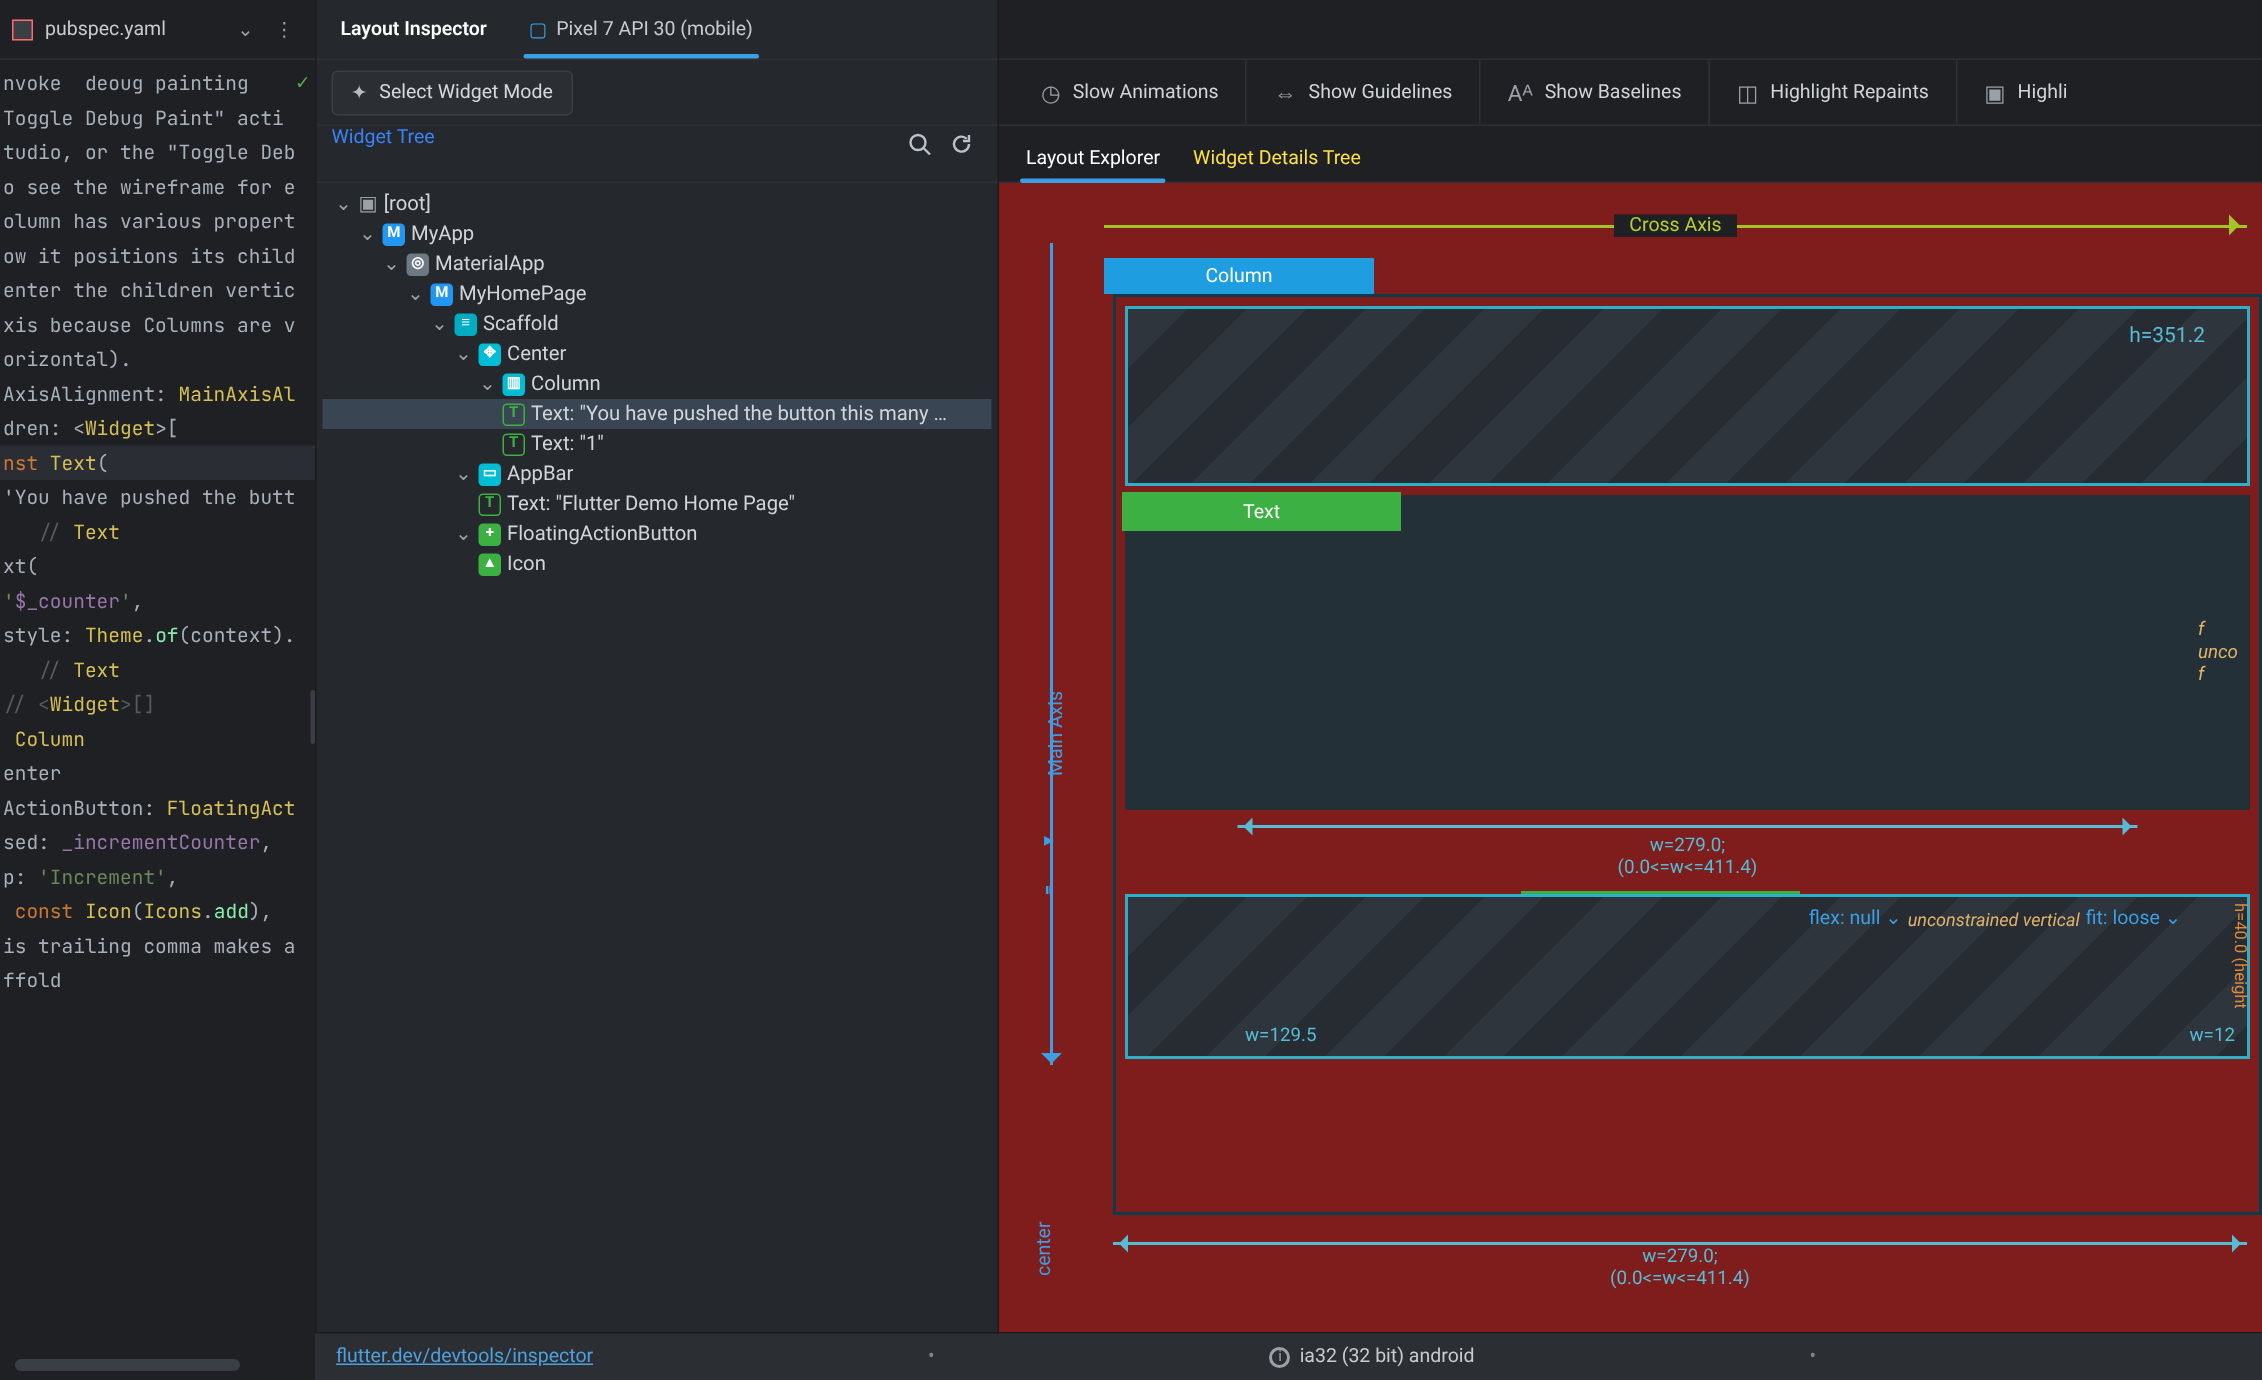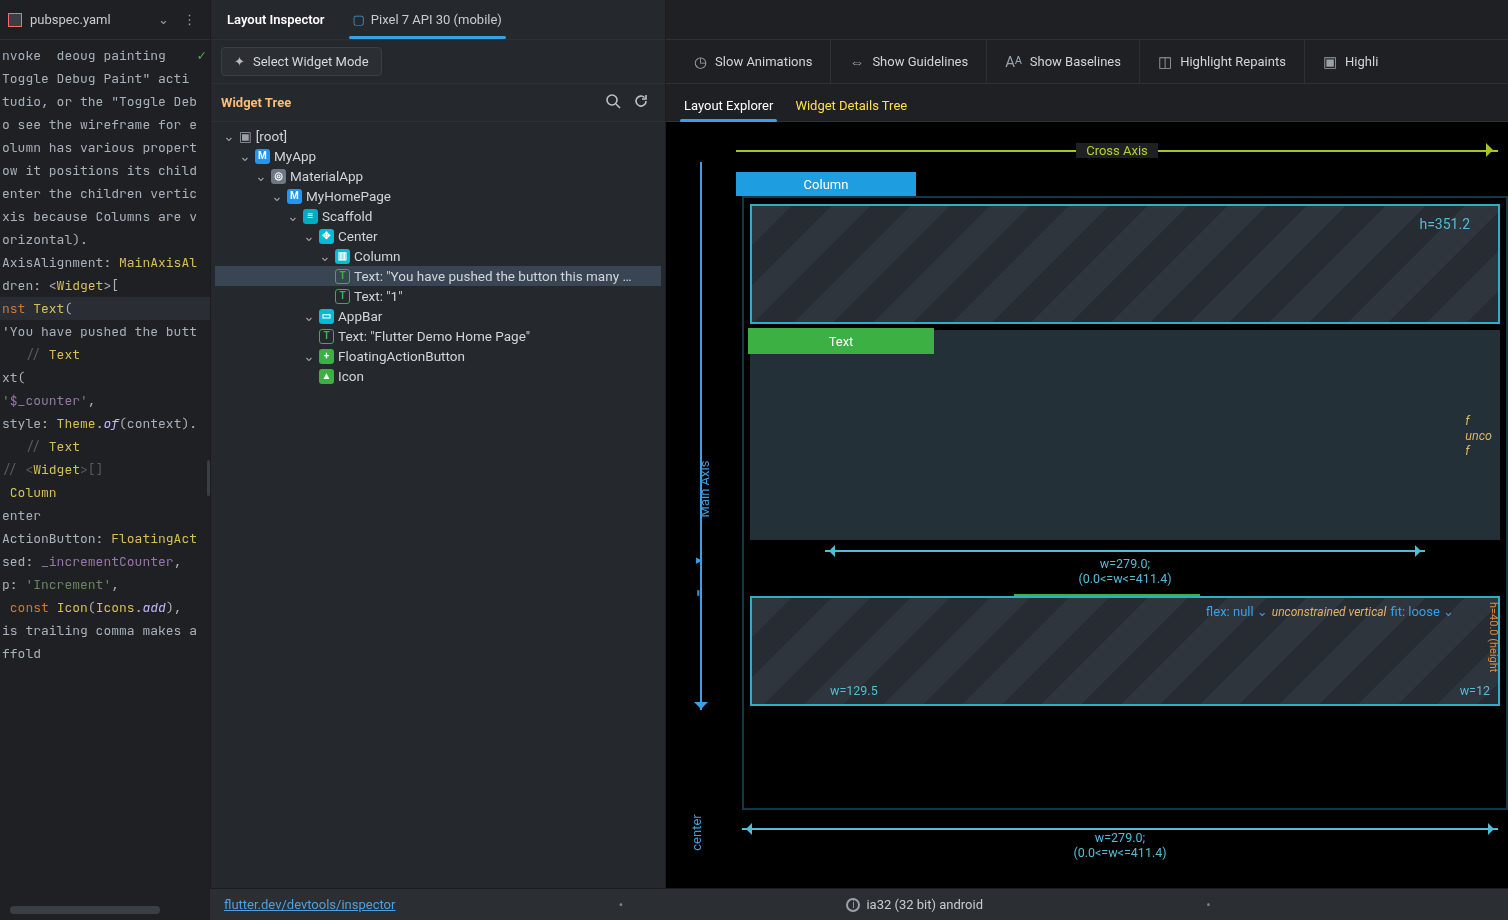--- a/index.html
+++ b/index.html
@@ -54,21 +54,21 @@
     position: absolute; top: 4px; right: 4px;
     color: #4caf50; font-size: 14px;
   }
   .code-line { white-space: pre; padding-left: 2px; }
   .hl-line { background: #2a2e34; }
   .tok-kw { color: #cf7832; }
   .tok-cls { color: #d6bf55; }
   .tok-str { color: #6a8759; }
   .tok-field { color: #9876aa; }
   .tok-comment { color: #555b63; }
-  .tok-fn { color: #c4b5fd; font-style: italic; }
+  .tok-fn { color: #86efac; }
   .editor-col .hscroll {
     position: absolute; bottom: 6px; left: 10px;
     width: 150px; height: 8px;
     background: #3a3f45; border-radius: 4px;
   }
   .editor-drag {
     position: absolute; right: 0; top: 50%;
     width: 3px; height: 36px;
     background: #3a3f45; border-radius: 2px;
   }
@@ -113,25 +113,24 @@
     border: 1px solid #3a3f45;
     border-radius: 4px;
     background: #2b2f34;
     cursor: pointer;
     color:#d6dade;
   }
   .wand-icon { color:#bbb; }
 
   .widget-tree-header {
     height: 38px;
-    display:flex; align-items:center;
+    display:flex; align-items:flex-start;
     padding: 0 10px;
-    color:#fdba74;
+    color:#3b82f6;
     border-bottom: 1px solid #2d3136;
-    font-weight: bold;
   }
   .widget-tree-header .spacer { flex:1; }
   .icon-btn { color:#bcc2c9; padding:4px 6px; cursor:pointer; }
 
   .tree {
     flex:1;
     overflow:auto;
     padding: 4px 4px 8px 4px;
     font-size: 13.5px;
     line-height: 20px;
@@ -203,21 +202,21 @@
     position:relative;
   }
   .subtab.active { color:#fff; }
   .subtab.active::after {
     content:""; position:absolute; left:0; right:0; bottom:-1px;
     height:3px; background:#3a9fe5; border-radius:2px;
   }
 
   .layout-area {
     flex:1; position:relative; overflow:hidden;
-    background:#000000;
+    background:#7f1d1d;
   }
   .main-axis-label {
     position:absolute; left:10px; top:46%;
     transform: translateY(-50%) rotate(-90deg);
     transform-origin: center;
     color:#3a9fe5; font-size:13px;
   }
   .center-label {
     position:absolute; left:12px; bottom:80px;
     transform: rotate(-90deg);

